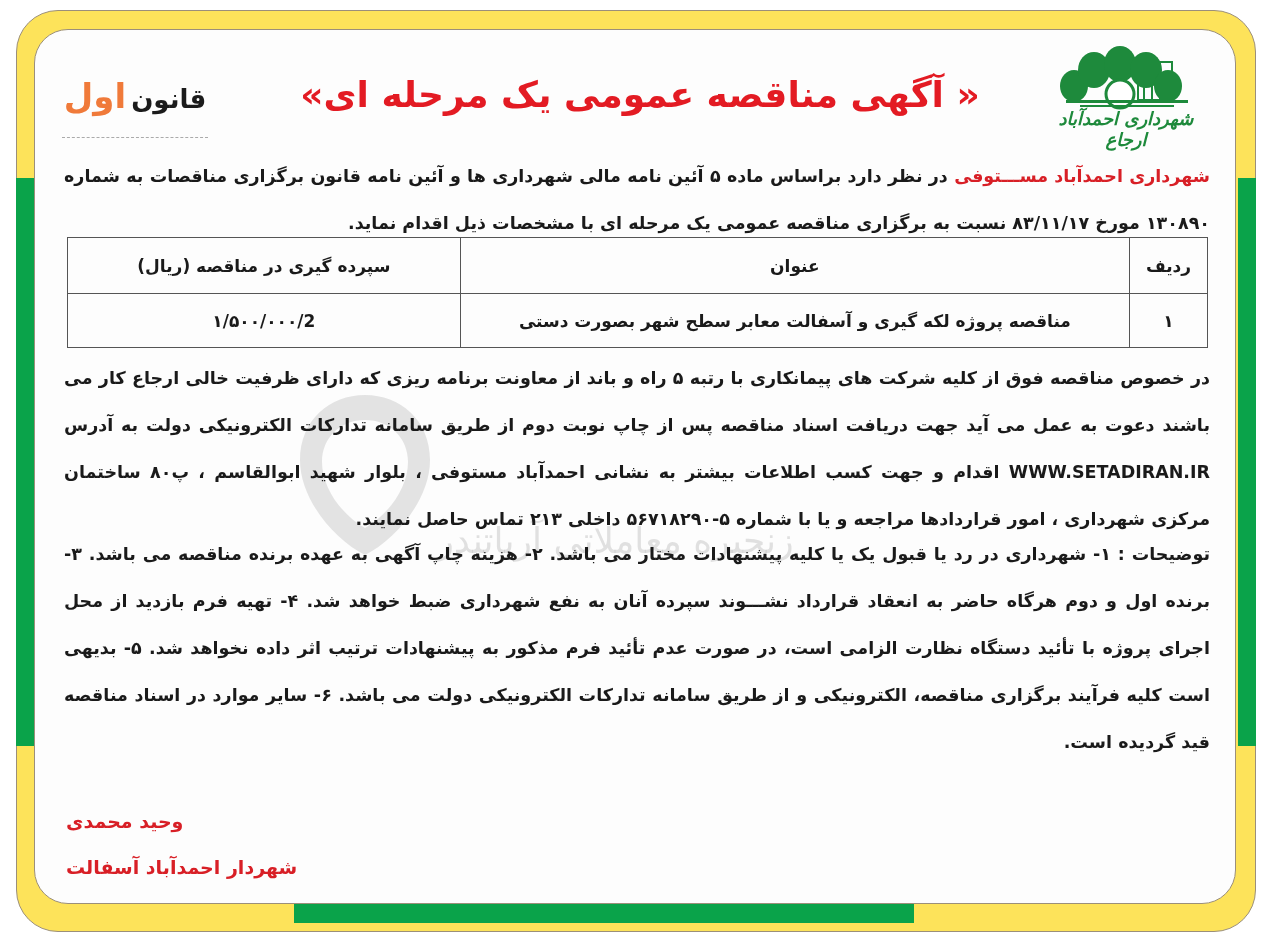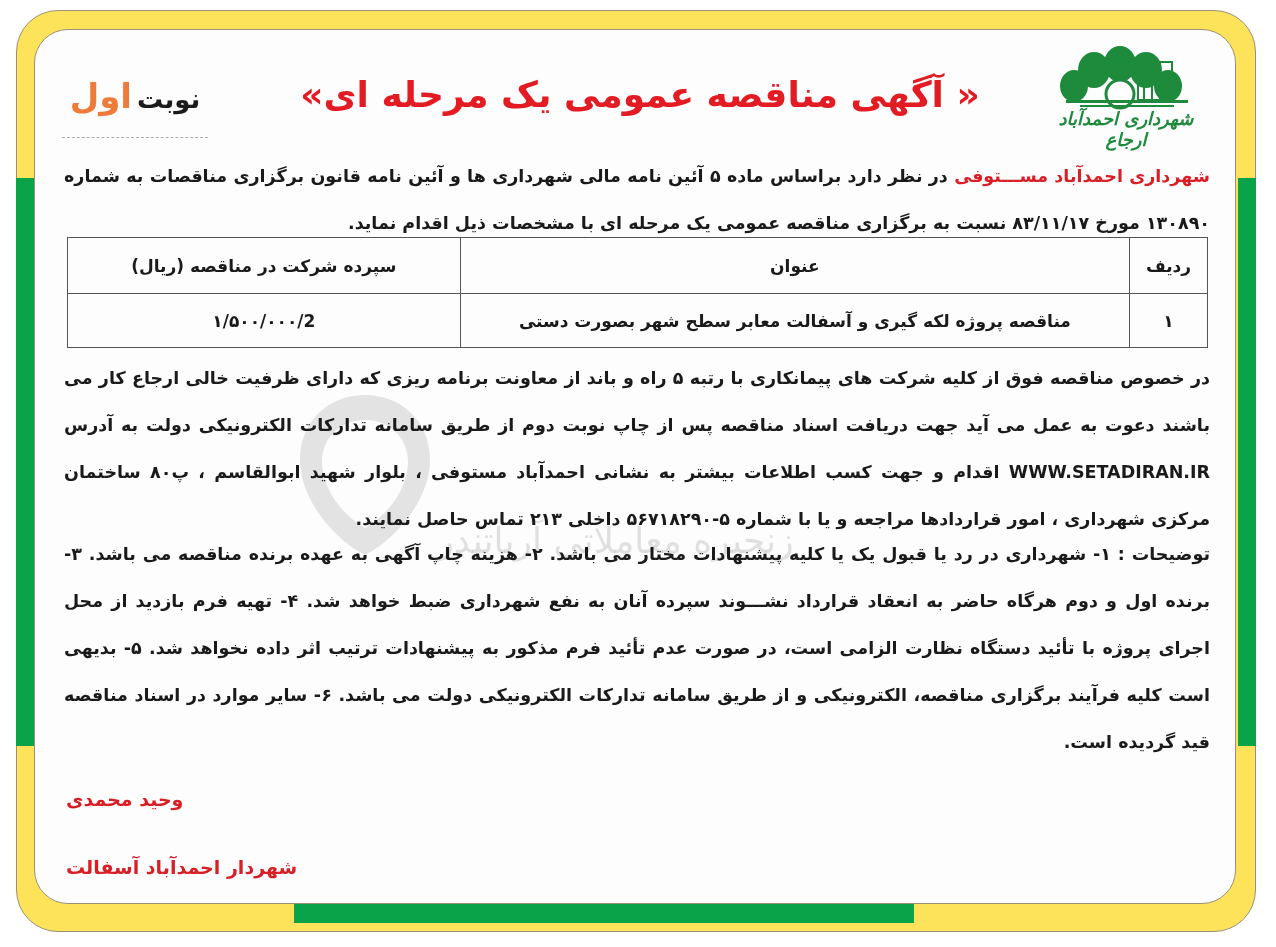--- a/index.html
+++ b/index.html
@@ -61,21 +61,21 @@
     position: absolute; left: 290px; top: 380px; width: 680px; height: 200px; pointer-events: none;
     color: rgba(150,150,150,0.25); font-size: 150px; font-weight: bold; font-family: "Liberation Sans", sans-serif;
     line-height: 140px; letter-spacing: -4px;
   }
   .watermark-sub {
     position: absolute; left: 290px; top: 520px; width: 650px; text-align: center; pointer-events: none;
     color: rgba(150,150,150,0.28); font-size: 36px; direction: rtl; letter-spacing: 8px;
   }
 
   .sign { position: absolute; left: 66px; direction: rtl; text-align: left; color: #d81f26; font-weight: bold; font-size: 19px; }
-  .sign1 { top: 788px; }
+  .sign1 { top: 810px; }
   .sign2 { top: 856px; }
 </style>
 </head>
 <body>
 
 <div class="frame"></div>
 <div class="green-left"></div>
 <div class="green-right"></div>
 <div class="green-bottom"></div>
 <div class="inner"></div>
@@ -99,35 +99,35 @@
   <line x1="120" y1="18" x2="120" y2="56" stroke="#1e8a3c" stroke-width="2"></line>
   <circle cx="80" cy="50" r="14" fill="#fff" stroke="#1e8a3c" stroke-width="3"></circle>
   <rect x="26" y="56" width="122" height="3" fill="#1e8a3c"></rect>
   <rect x="40" y="61" width="94" height="2" fill="#1e8a3c"></rect>
 </svg>
 <div class="logo-text">شهرداری احمدآباد ارجاع</div>
 
 <div class="title">« آگهی مناقصه عمومی یک مرحله ای»</div>
 
 <div class="round-badge">
-  <span class="r1">نوبت</span>
+  <span class="r1">قانون</span>
   <span class="r2">اول</span>
   <div class="dash"></div>
 </div>
 
 <div class="para intro">
   <span class="red">شهرداری احمدآباد مســـتوفی</span><span> در نظر دارد براساس ماده ۵ آئین نامه مالی شهرداری ها و آئین نامه قانون برگزاری مناقصات به شماره ۱۳۰۸۹۰ مورخ ۸۳/۱۱/۱۷ نسبت به برگزاری مناقصه عمومی یک مرحله ای  با مشخصات ذیل اقدام نماید.</span>
 </div>
 
 <table class="tender">
   <tbody>
       <tr>
     <th class="c1">ردیف</th>
     <th class="c2">عنوان</th>
-    <th class="c3">سپرده شرکت در مناقصه (ریال)</th>
+    <th class="c3">سپرده گیری در مناقصه (ریال)</th>
   </tr>
   <tr>
     <td>۱</td>
     <td>مناقصه پروژه لکه گیری و آسفالت معابر سطح شهر بصورت دستی</td>
     <td>۱/۵۰۰/۰۰۰/2</td>
   </tr>
 </tbody>
   </table>
 
 <div class="para body1">در خصوص مناقصه فوق از کلیه شرکت های پیمانکاری با رتبه ۵ راه و باند از معاونت برنامه ریزی که دارای ظرفیت خالی ارجاع کار می باشند دعوت به عمل می آید جهت دریافت اسناد مناقصه پس از چاپ نوبت دوم از طریق سامانه تدارکات الکترونیکی دولت به آدرس WWW.SETADIRAN.IR  اقدام و جهت کسب اطلاعات بیشتر به نشانی احمدآباد مستوفی ، بلوار شهید ابوالقاسم ، پ۸۰  ساختمان مرکزی شهرداری ، امور قراردادها مراجعه و یا با شماره  ۵-۵۶۷۱۸۲۹۰ داخلی ۲۱۳ تماس حاصل نمایند.</div>

